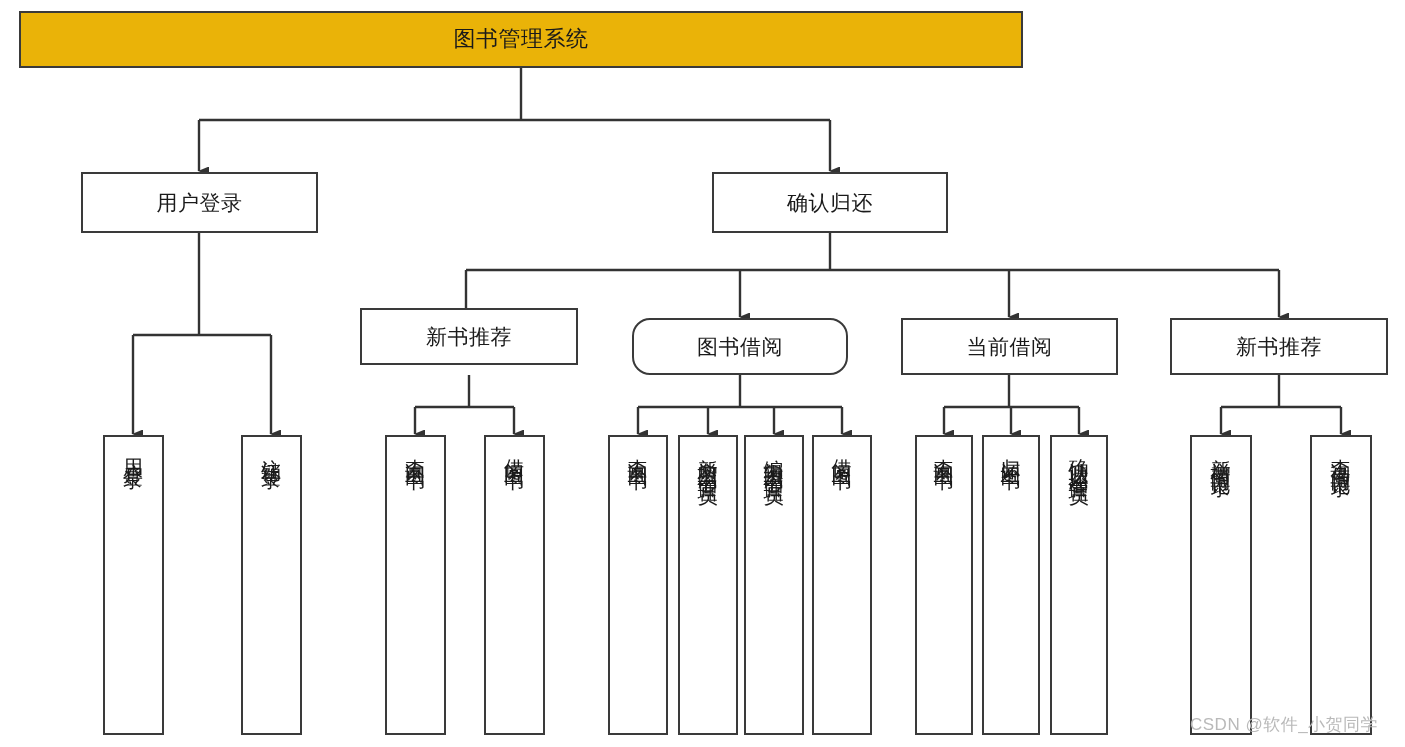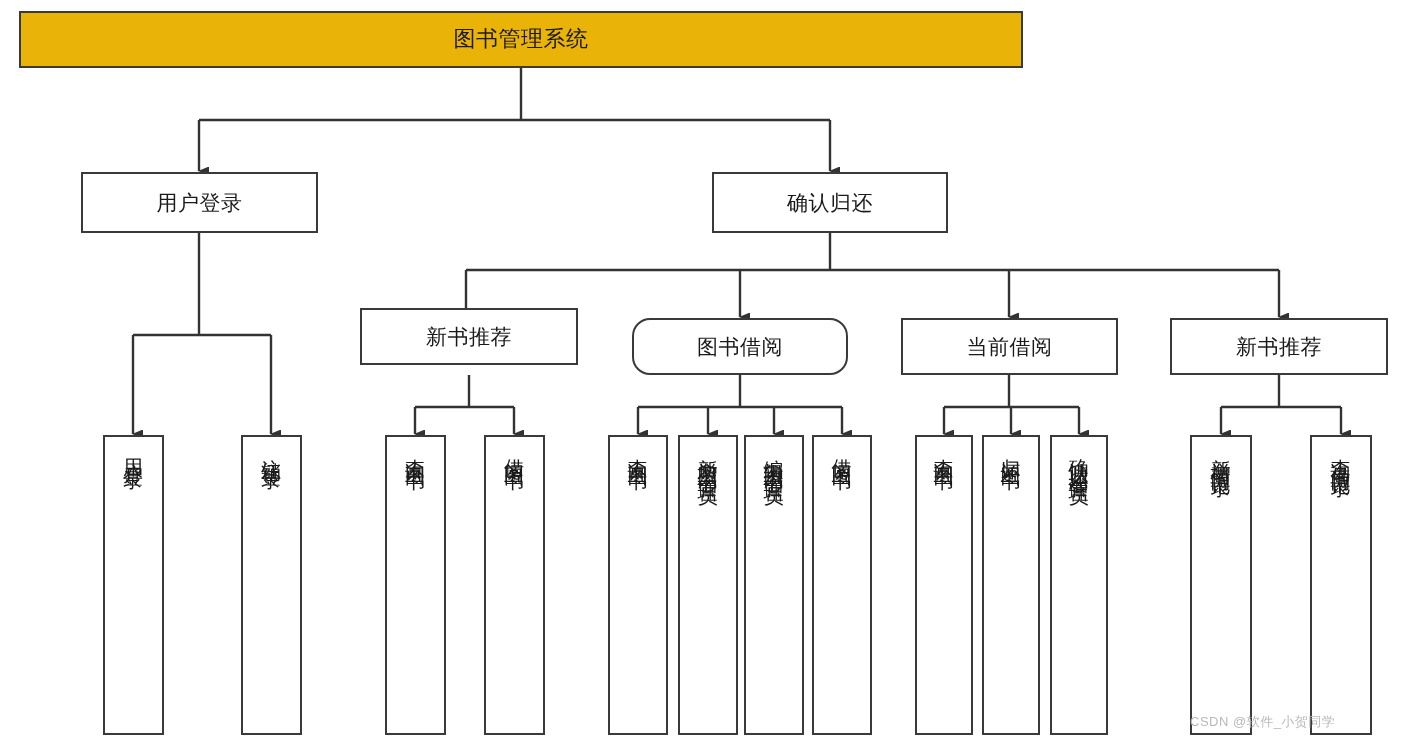--- a/index.html
+++ b/index.html
@@ -56,21 +56,21 @@
     writing-mode: vertical-rl;
     text-orientation: upright;
     font-size: 20px;
     letter-spacing: 4px;
     line-height: 1;
     white-space: nowrap;
   }
   .watermark {
     position: absolute;
     color: #b9b9b9;
-    font-size: 13px;
+    font-size: 17px;
     letter-spacing: 0.5px;
     white-space: nowrap;
     pointer-events: none;
   }
 </style>
 </head>
 <body>
 
 <div id="diagram-root">
 

